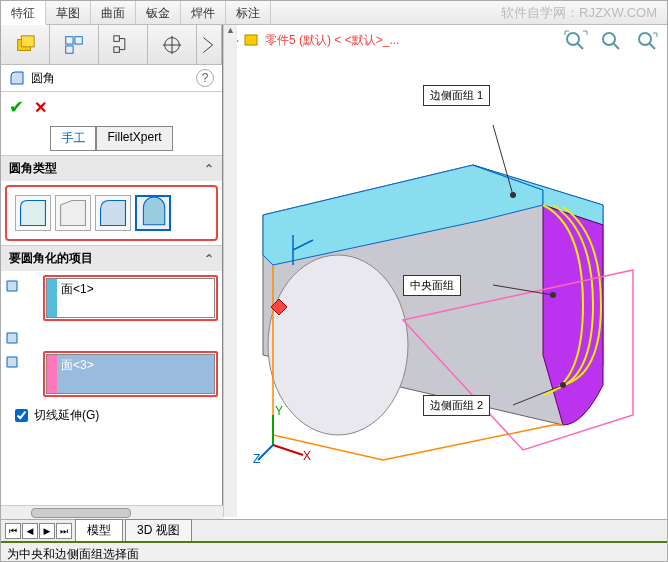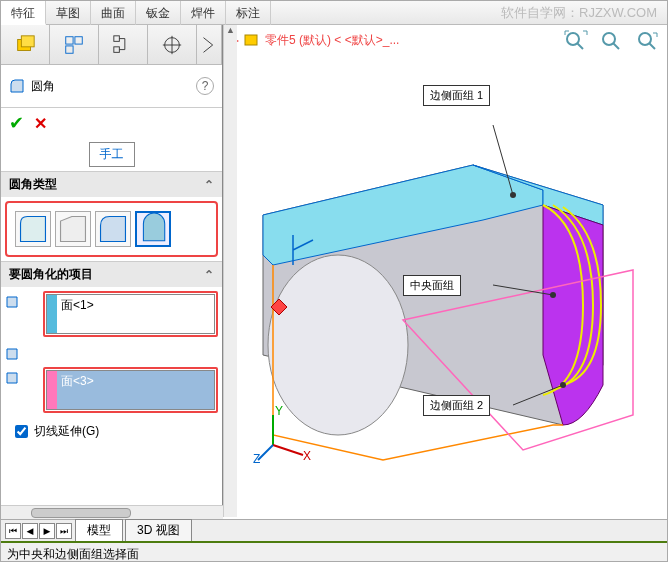--- a/index.html
+++ b/index.html
@@ -6,21 +6,21 @@
 body{width:668px;height:562px;background:#fff;position:relative;overflow:hidden;border:1px solid #aaa}
 .topbar{height:24px;background:linear-gradient(#f8f8f8,#e8e8e8);border-bottom:1px solid #bbb;display:flex;align-items:center}
 .topbar .tab{padding:0 10px;height:24px;line-height:24px;color:#333;border-right:1px solid #ccc;cursor:pointer}
 .topbar .tab.active{background:#fff;border-bottom:2px solid #fff}
 .watermark{margin-left:auto;margin-right:10px;color:#bbb;font-size:13px}
 .main{display:flex;height:500px}
 .panel{width:222px;border-right:1px solid #888;display:flex;flex-direction:column;background:#fff}
 .ptabs{height:40px;display:flex;border-bottom:1px solid #bbb;background:linear-gradient(#f5f5f5,#e5e5e5)}
 .ptab{flex:1;display:flex;align-items:center;justify-content:center;border-right:1px solid #bbb;cursor:pointer}
 .ptab svg{width:22px;height:22px}
-.pheader{display:flex;align-items:center;padding:12px 8px;border-bottom:1px solid #ccc}
+.pheader{display:flex;align-items:center;padding:4px 8px;border-bottom:1px solid #ccc}
 .pheader svg{width:16px;height:16px;margin-right:6px}
 .phactions{display:flex;align-items:center;padding:4px 8px;gap:10px}
 .check{color:#0a0;font-size:18px;cursor:pointer}
 .xbtn{color:#d00;font-size:16px;cursor:pointer;font-weight:bold}
 .help{margin-left:auto;width:18px;height:18px;border:1px solid #aaa;border-radius:50%;text-align:center;line-height:16px;color:#666;cursor:pointer}
 .modes{display:flex;justify-content:center;gap:0;margin:4px 0}
 .mode{padding:3px 10px;border:1px solid #888;background:#f0f0f0;cursor:pointer}
 .mode.active{background:#fff;color:#06c}
 .section{border-top:1px solid #ccc}
 .shead{background:#e8e8e8;padding:4px 8px;display:flex;align-items:center;font-weight:bold}
@@ -111,20 +111,21 @@
         </svg>
       <span>圆角</span>
       <span class="help">?</span>
     </div>
     <div class="phactions">
       <span class="check">✔</span>
       <span class="xbtn">✕</span>
     </div>
     <div class="modes">
       <div class="mode active">手工</div>
+      <div class="mode">FilletXpert</div>
     </div>
     <div class="section">
       <div class="shead">
         <span>圆角类型</span>
         <span class="collapse">⌃</span>
       </div>
       <div class="ftypes">
         <div class="ftype">
             <svg viewBox="0 0 30 30">
               <path d="M4 26V10q0-6 6-6h16v22z" fill="#dee" stroke="#06c"></path>

